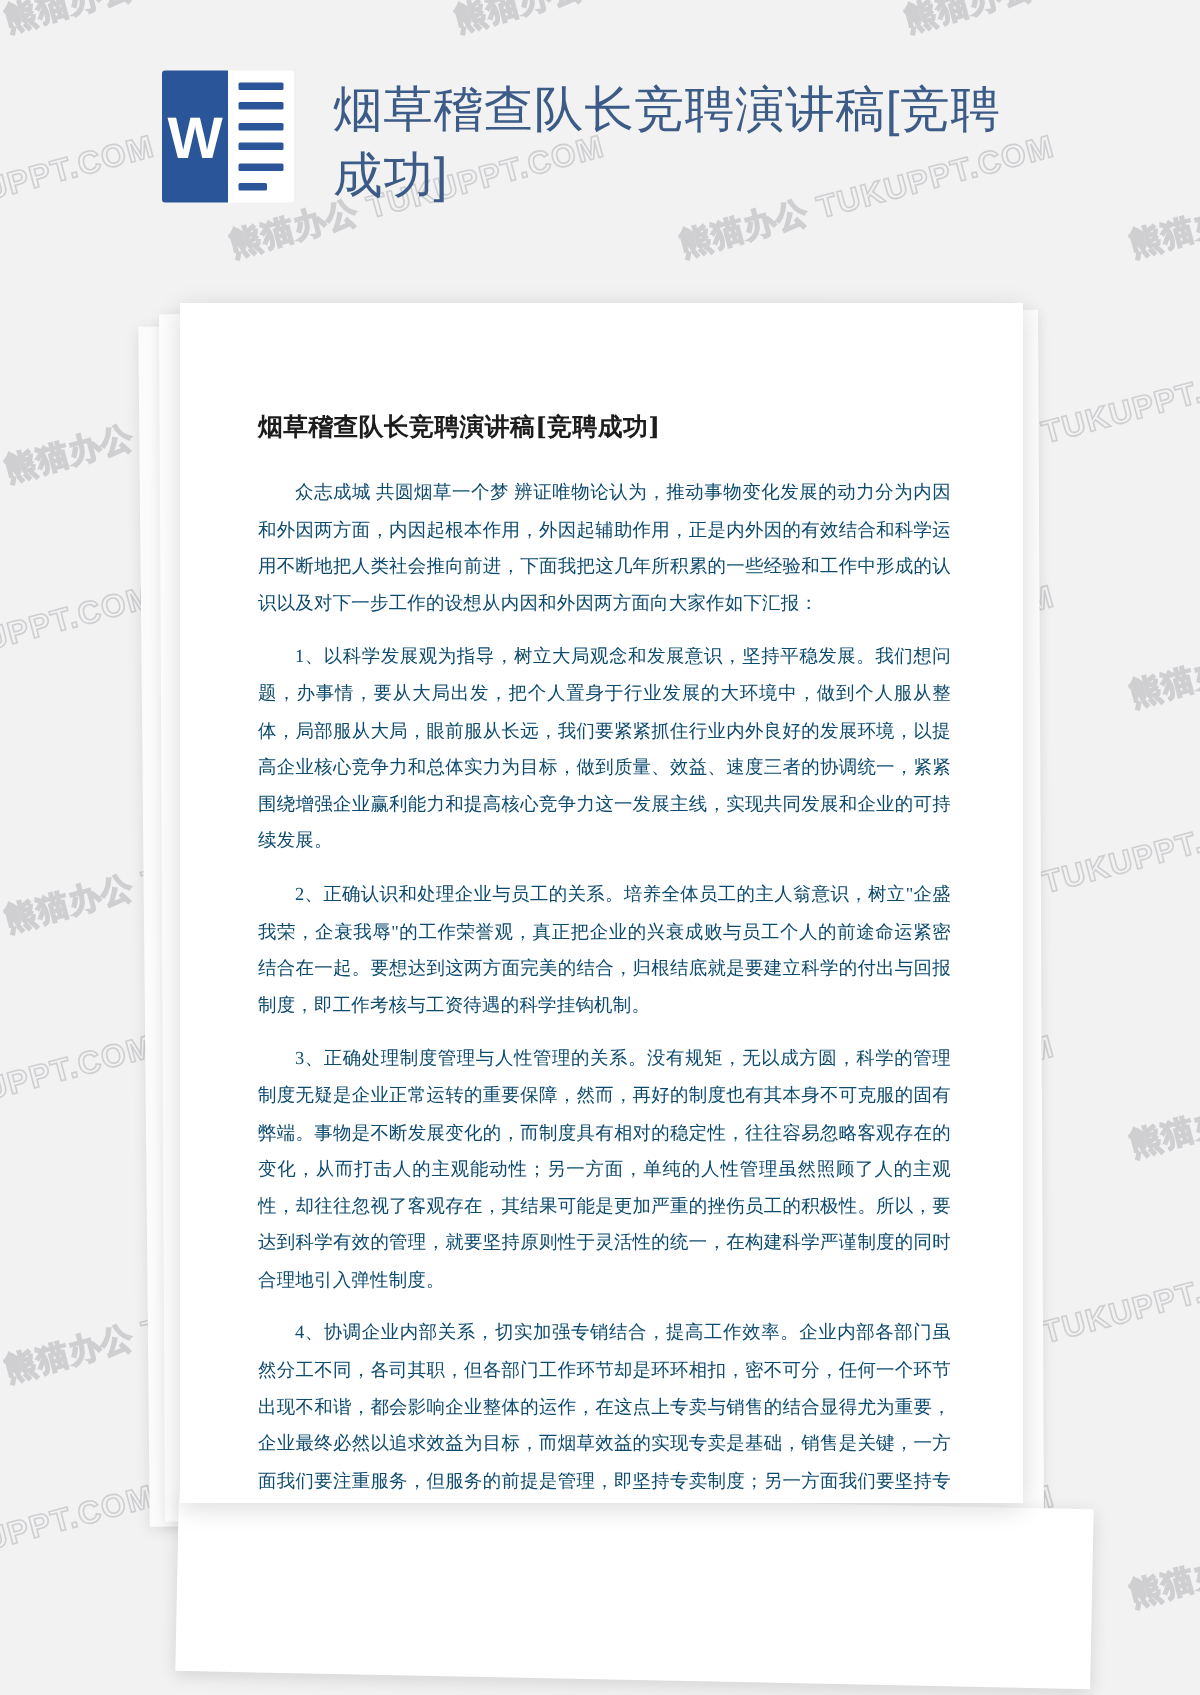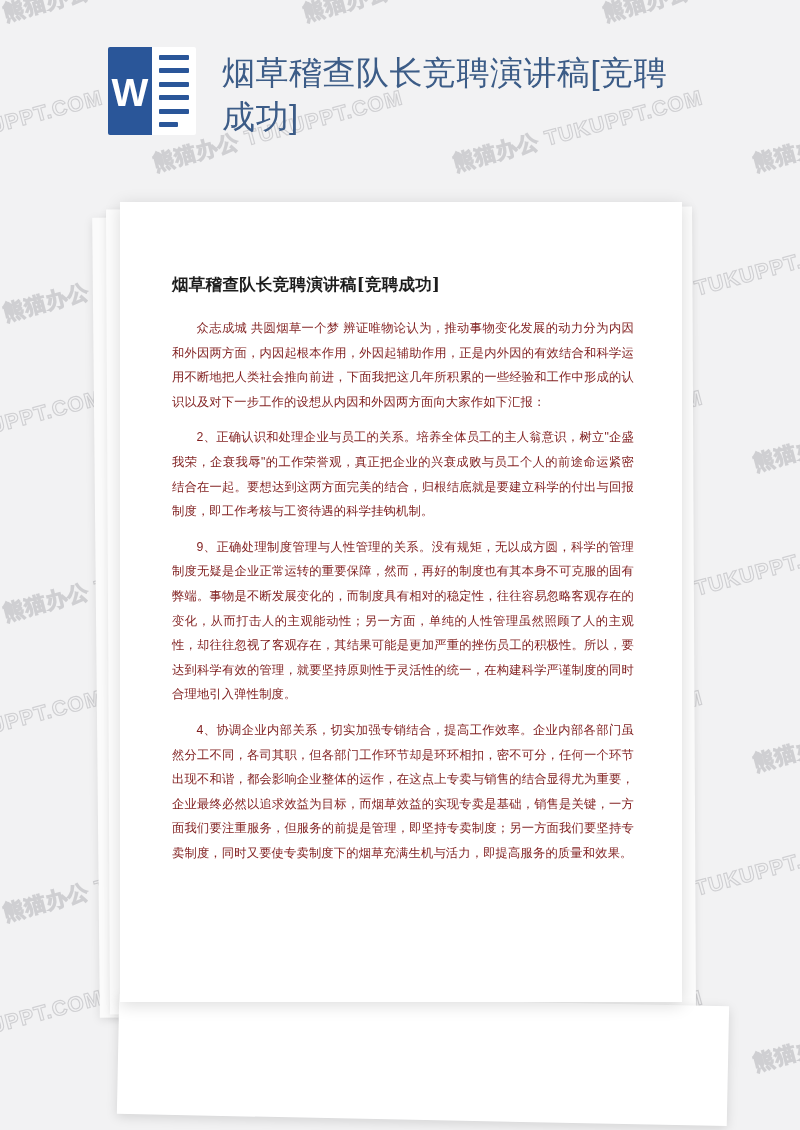--- a/index.html
+++ b/index.html
@@ -157,45 +157,46 @@
   #page-title {
     font-family: "DejaVu Serif", "Liberation Serif", serif;
     font-size: 16.5px;
     font-weight: 700;
     color: #1c1c1c;
     margin-bottom: 20px;
     letter-spacing: 0.3px;
   }
 
   .para {
-    font-family: Liberation Sans, sans-serif;
+    font-family: Liberation Serif, serif;
     font-size: 12.3px;
     line-height: 2.0;
-    color: #7f1d1d;
+    color: #0c4a6e;
     text-align: justify;
     text-indent: 2em;
     margin-bottom: 11px;
     letter-spacing: 0.15px;
   }
 </style>
 </head>
 <body>
 
 <div id="paper-stack">
 
   <div class="sheet" id="sheet-back-2"></div>
   <div class="sheet" id="sheet-back-1"></div>
   <div class="sheet" id="sheet-bottom"></div>
 
   <div class="sheet" id="sheet-main">
     <div id="page-title">烟草稽查队长竞聘演讲稿[竞聘成功]</div>
 
     <p class="para">众志成城  共圆烟草一个梦    辨证唯物论认为，推动事物变化发展的动力分为内因和外因两方面，内因起根本作用，外因起辅助作用，正是内外因的有效结合和科学运用不断地把人类社会推向前进，下面我把这几年所积累的一些经验和工作中形成的认识以及对下一步工作的设想从内因和外因两方面向大家作如下汇报：</p>
+    <p class="para">1、以科学发展观为指导，树立大局观念和发展意识，坚持平稳发展。我们想问题，办事情，要从大局出发，把个人置身于行业发展的大环境中，做到个人服从整体，局部服从大局，眼前服从长远，我们要紧紧抓住行业内外良好的发展环境，以提高企业核心竞争力和总体实力为目标，做到质量、效益、速度三者的协调统一，紧紧围绕增强企业赢利能力和提高核心竞争力这一发展主线，实现共同发展和企业的可持续发展。</p>
     <p class="para">2、正确认识和处理企业与员工的关系。培养全体员工的主人翁意识，树立"企盛我荣，企衰我辱"的工作荣誉观，真正把企业的兴衰成败与员工个人的前途命运紧密结合在一起。要想达到这两方面完美的结合，归根结底就是要建立科学的付出与回报制度，即工作考核与工资待遇的科学挂钩机制。</p>
-    <p class="para">9、正确处理制度管理与人性管理的关系。没有规矩，无以成方圆，科学的管理制度无疑是企业正常运转的重要保障，然而，再好的制度也有其本身不可克服的固有弊端。事物是不断发展变化的，而制度具有相对的稳定性，往往容易忽略客观存在的变化，从而打击人的主观能动性；另一方面，单纯的人性管理虽然照顾了人的主观性，却往往忽视了客观存在，其结果可能是更加严重的挫伤员工的积极性。所以，要达到科学有效的管理，就要坚持原则性于灵活性的统一，在构建科学严谨制度的同时合理地引入弹性制度。</p>
+    <p class="para">3、正确处理制度管理与人性管理的关系。没有规矩，无以成方圆，科学的管理制度无疑是企业正常运转的重要保障，然而，再好的制度也有其本身不可克服的固有弊端。事物是不断发展变化的，而制度具有相对的稳定性，往往容易忽略客观存在的变化，从而打击人的主观能动性；另一方面，单纯的人性管理虽然照顾了人的主观性，却往往忽视了客观存在，其结果可能是更加严重的挫伤员工的积极性。所以，要达到科学有效的管理，就要坚持原则性于灵活性的统一，在构建科学严谨制度的同时合理地引入弹性制度。</p>
     <p class="para">4、协调企业内部关系，切实加强专销结合，提高工作效率。企业内部各部门虽然分工不同，各司其职，但各部门工作环节却是环环相扣，密不可分，任何一个环节出现不和谐，都会影响企业整体的运作，在这点上专卖与销售的结合显得尤为重要，企业最终必然以追求效益为目标，而烟草效益的实现专卖是基础，销售是关键，一方面我们要注重服务，但服务的前提是管理，即坚持专卖制度；另一方面我们要坚持专卖制度，同时又要使专卖制度下的烟草充满生机与活力，即提高服务的质量和效果。</p>
 
   </div>
 </div>
 
 <div id="header">
   <div id="doc-icon">
     <div class="icon-left">
       <span class="icon-w">W</span>
     </div>

